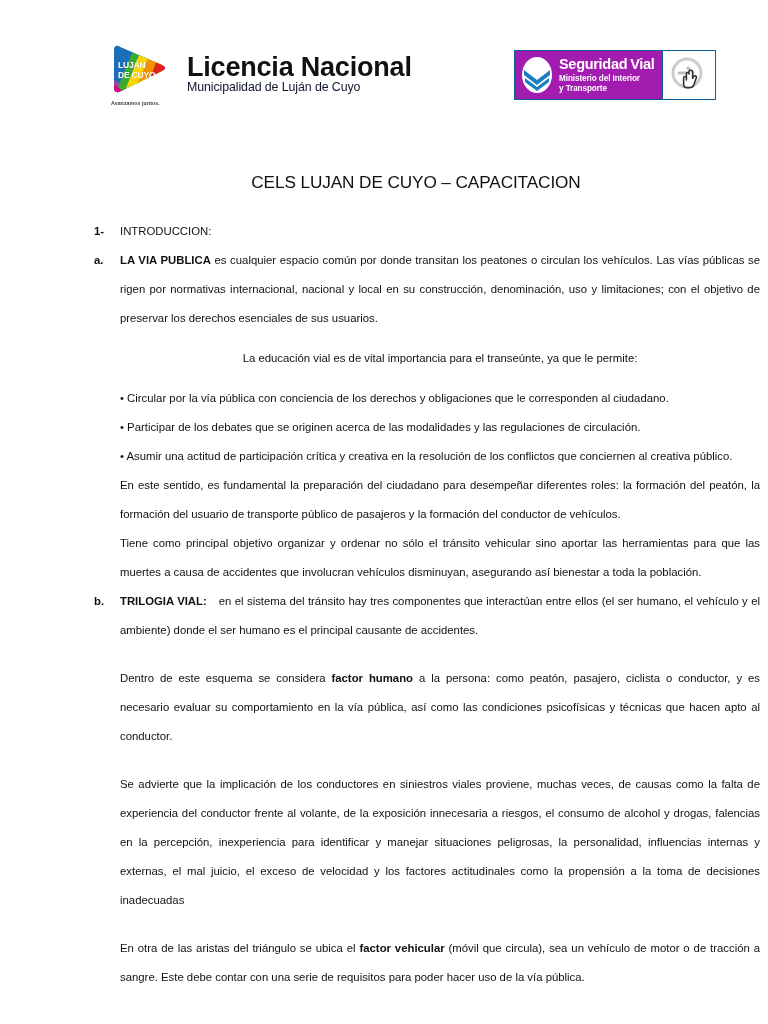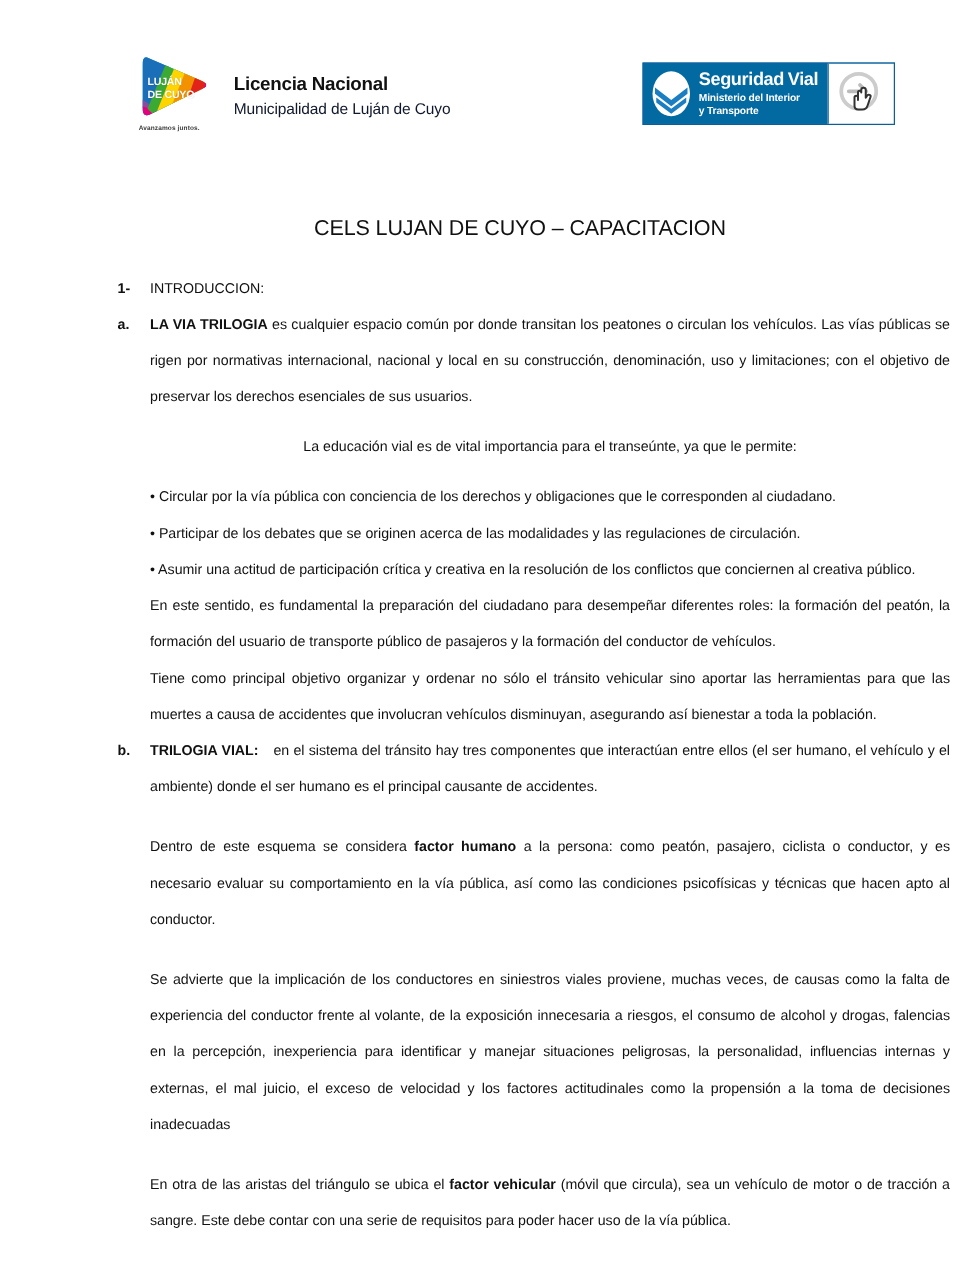--- a/index.html
+++ b/index.html
@@ -83,21 +83,21 @@
   }
 
   .licencia-block {
     position: absolute;
     left: 155px;
     top: 56px;
   }
   .licencia-title {
     font-family: "Liberation Sans", sans-serif;
     font-weight: bold;
-    font-size: 15px;
+    font-size: 27px;
     line-height: 23px;
     color: #111111;
     letter-spacing: -0.2px;
   }
   .licencia-sub {
     font-family: "Liberation Sans", sans-serif;
     font-size: 12.4px;
     line-height: 15px;
     color: #0f172a;
     margin-top: 1px;
@@ -111,21 +111,21 @@
     top: 50px;
     display: flex;
     align-items: stretch;
     border: 1px solid #0f5d96;
     background: #1b7ec2;
     height: 50px;
     box-sizing: border-box;
   }
 
   .sv-blue {
-    background: #0369a1;
+    background: #a21caf;
     display: flex;
     align-items: center;
     padding: 0 7px 0 6px;
     box-sizing: border-box;
   }
 
   .sv-emblem {
     width: 32px;
     height: 38px;
     flex: 0 0 auto;
@@ -299,21 +299,21 @@
 
   <div class="content">
 
     <div class="row">
       <div class="marker">1-</div>
       <div class="row-body nojustify" style="text-align:left;font-weight:normal">INTRODUCCION:</div>
     </div>
 
     <div class="row">
       <div class="marker">a.</div>
-      <div class="row-body"><b>LA VIA TRILOGIA</b><span> es cualquier espacio común por donde transitan los peatones o circulan los vehículos. Las vías públicas se rigen por normativas internacional, nacional y local en su construcción, denominación, uso y limitaciones; con el objetivo de preservar los derechos esenciales de sus usuarios.</span></div>
+      <div class="row-body"><b>LA VIA PUBLICA</b><span> es cualquier espacio común por donde transitan los peatones o circulan los vehículos. Las vías públicas se rigen por normativas internacional, nacional y local en su construcción, denominación, uso y limitaciones; con el objetivo de preservar los derechos esenciales de sus usuarios.</span></div>
     </div>
 
     <div class="spacer-sm"></div>
 
     <div class="para nojustify">La educación vial es de vital importancia para el transeúnte, ya que le permite:</div>
 
     <div class="spacer-sm"></div>
 
     <div class="bullets">
       <div class="bullet nojustify">• Circular por la vía pública con conciencia de los derechos y obligaciones que le corresponden al ciudadano.</div>

